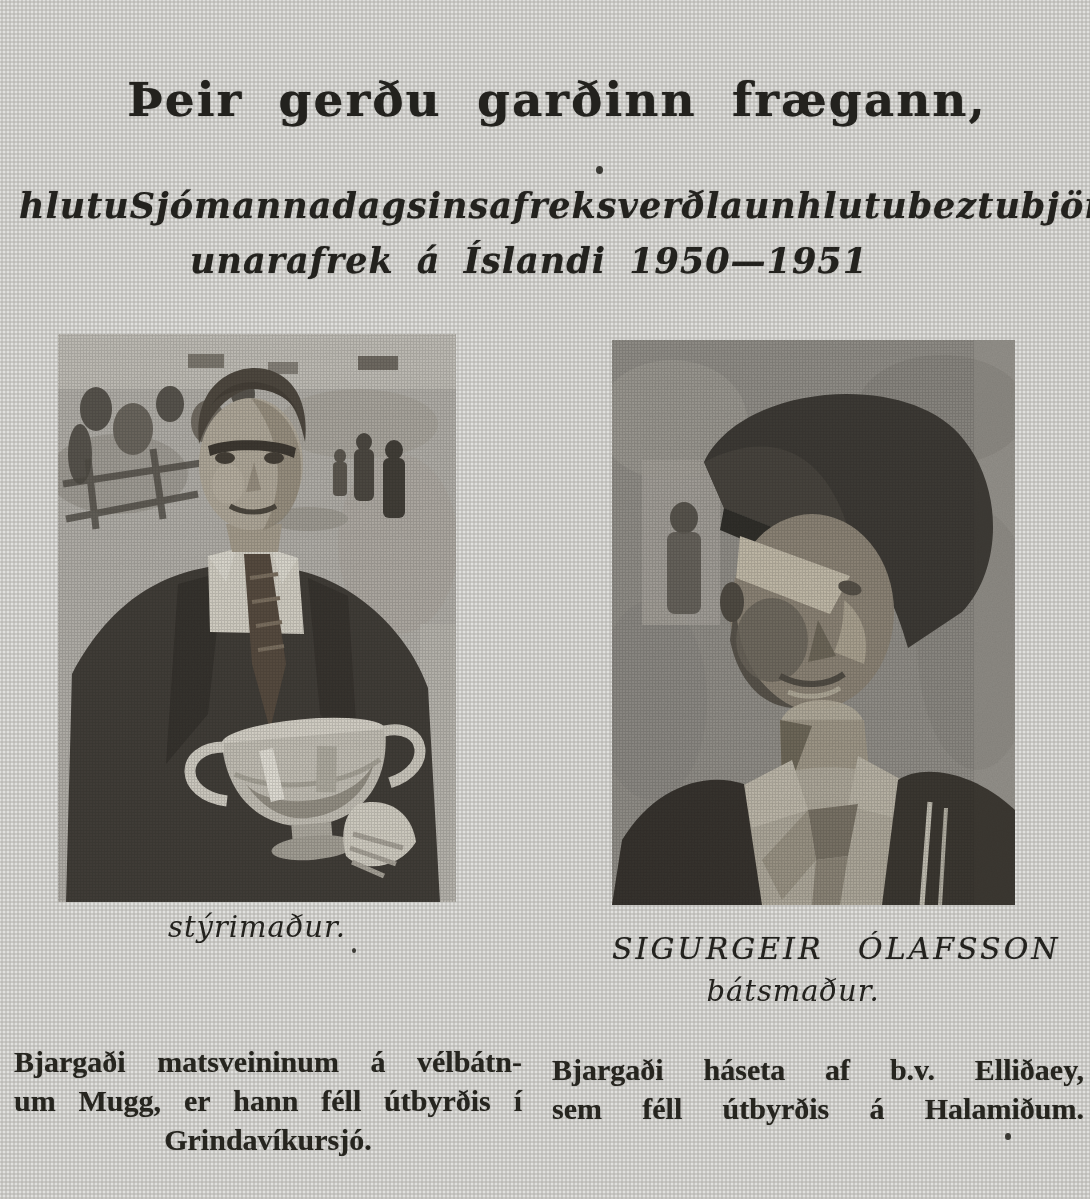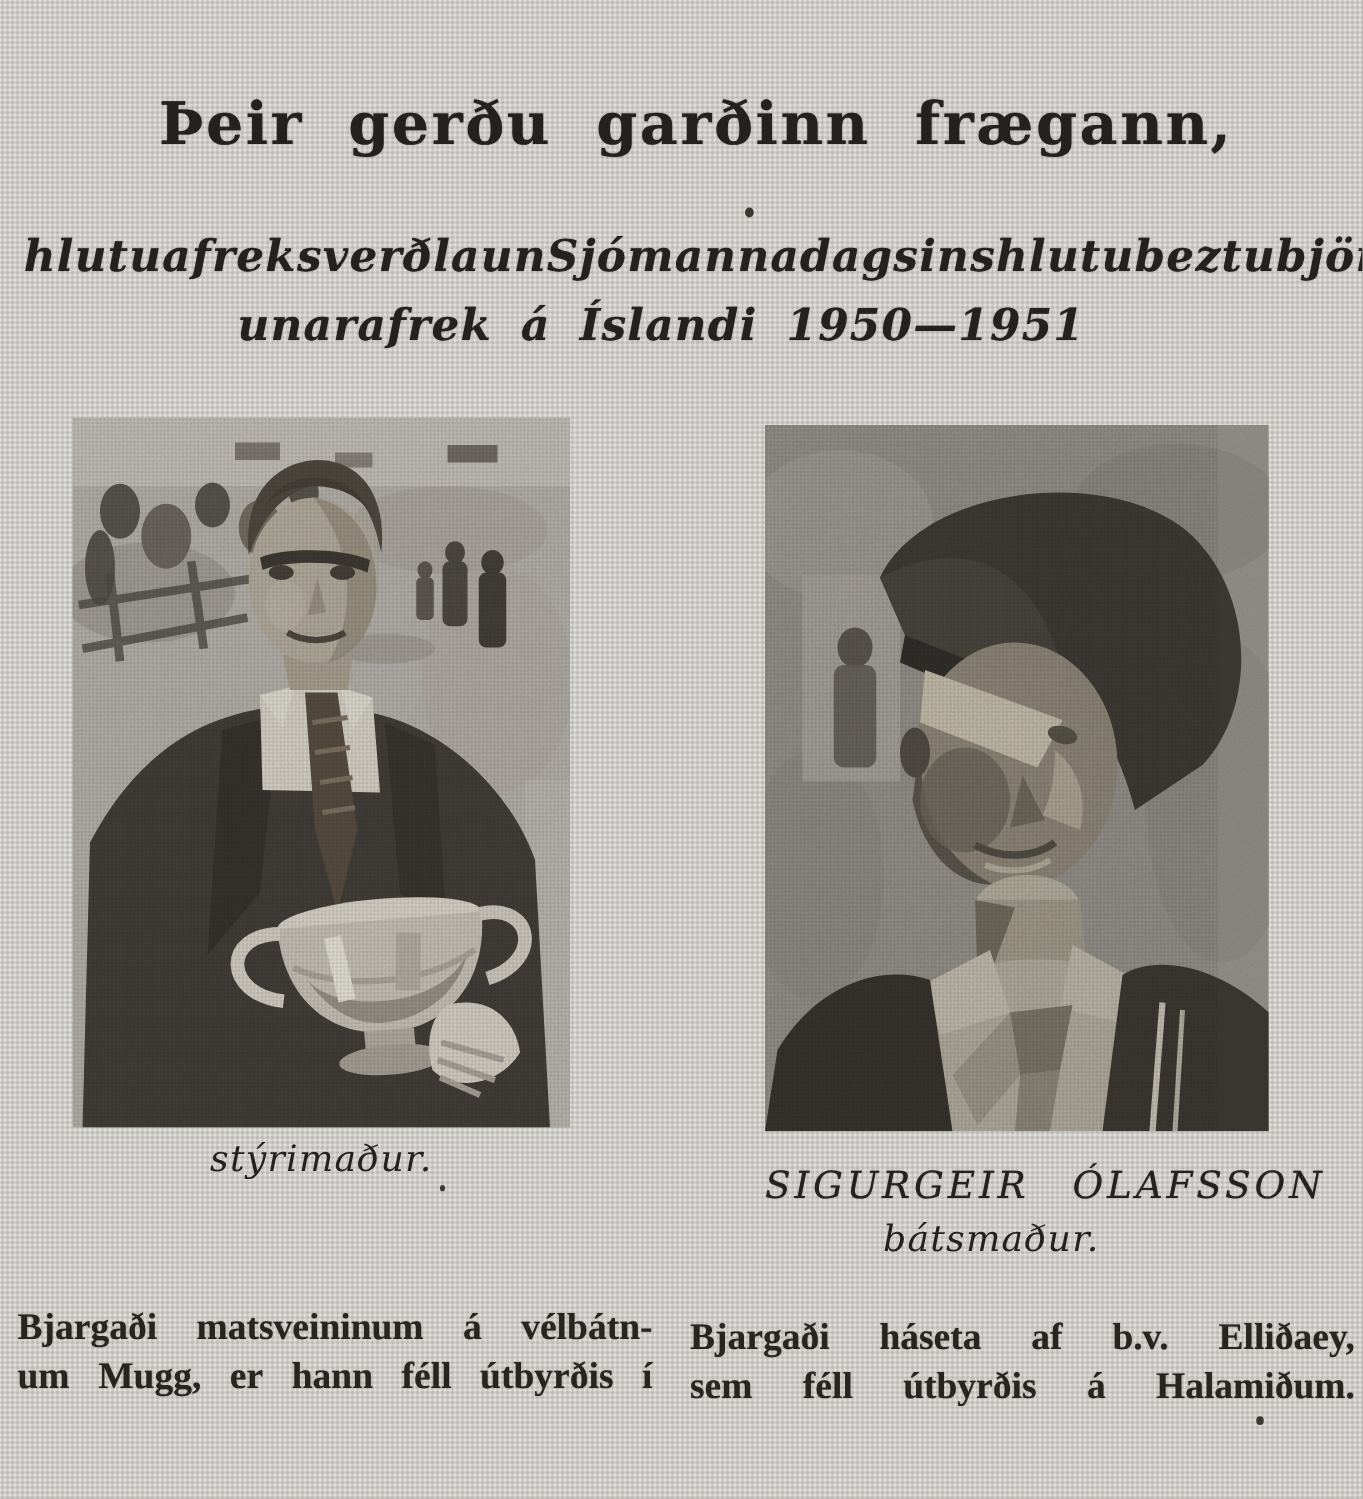--- a/index.html
+++ b/index.html
@@ -65,22 +65,22 @@
 </head>
 <body>
 
 <div class="page">
 
   <h1 class="headline">Þeir gerðu garðinn frægann,</h1>
 
   <p class="subtitle">
     <span class="subtitle-l1 justified">
         <span>hlutu</span>
+        <span>Sjómannadagsins</span>
         <span>afreksverðlaun</span>
-        <span>Sjómannadagsins</span>
         <span>hlutu</span>
         <span>beztu</span>
         <span>björg-</span>
       </span>
     <span class="subtitle-l2" style="display:block">unarafrek á Íslandi 1950—1951</span>
   </p>
 
   <figure class="figure fig-left">
     <div class="photo-frame" aria-label="Halftone photo of a man in a dark suit and tie holding a silver trophy cup outdoors, crowd in background">
       <svg width="398" height="568" viewBox="0 0 398 568">
@@ -235,20 +235,21 @@
       </div>
     <div class="story-line justified">
         <span>um</span>
         <span>Mugg,</span>
         <span>er</span>
         <span>hann</span>
         <span>féll</span>
         <span>útbyrðis</span>
         <span>í</span>
       </div>
+    <div class="story-line center-line">Grindavíkursjó.</div>
   </div>
 
   <div class="story story-right">
     <div class="story-line justified">
         <span>Bjargaði</span>
         <span>háseta</span>
         <span>af</span>
         <span>b.v.</span>
         <span>Elliðaey,</span>
       </div>

